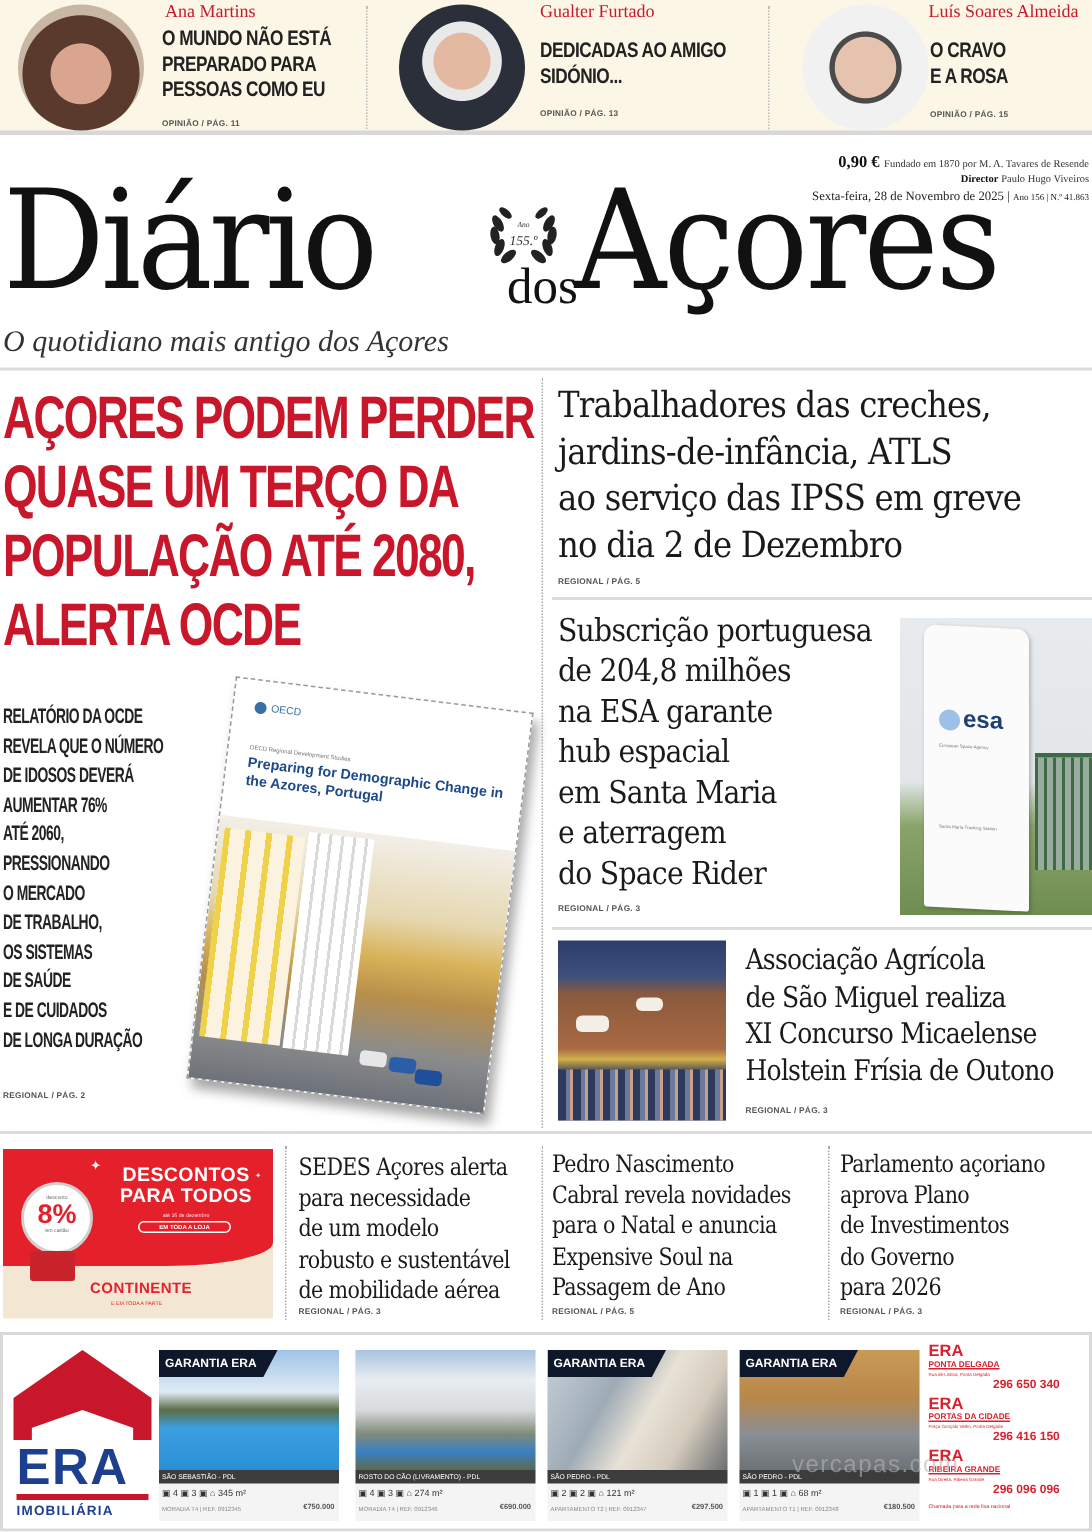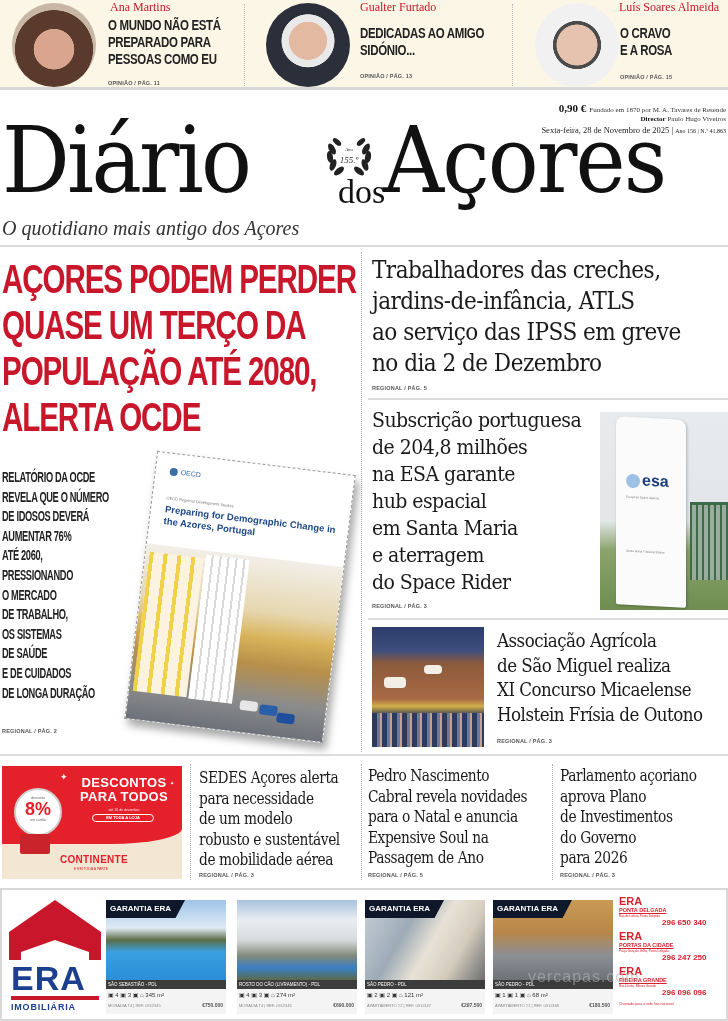--- a/index.html
+++ b/index.html
@@ -372,21 +372,21 @@
     <div class="era-contact">
       <div class="n">ERA</div>
       <div class="b">PONTA DELGADA</div>
       <div class="s">Rua de Lisboa, Ponta Delgada</div>
       <div class="p">296 650 340</div>
     </div>
     <div class="era-contact">
       <div class="n">ERA</div>
       <div class="b">PORTAS DA CIDADE</div>
       <div class="s">Praça Gonçalo Velho, Ponta Delgada</div>
-      <div class="p">296 247 250</div>
+      <div class="p">296 416 150</div>
     </div>
     <div class="era-contact">
       <div class="n">ERA</div>
       <div class="b">RIBEIRA GRANDE</div>
       <div class="s">Rua Direita, Ribeira Grande</div>
       <div class="p">296 096 096</div>
     </div>
     <div class="era-foot">Chamada para a rede fixa nacional</div>
   </div>
 </div>

